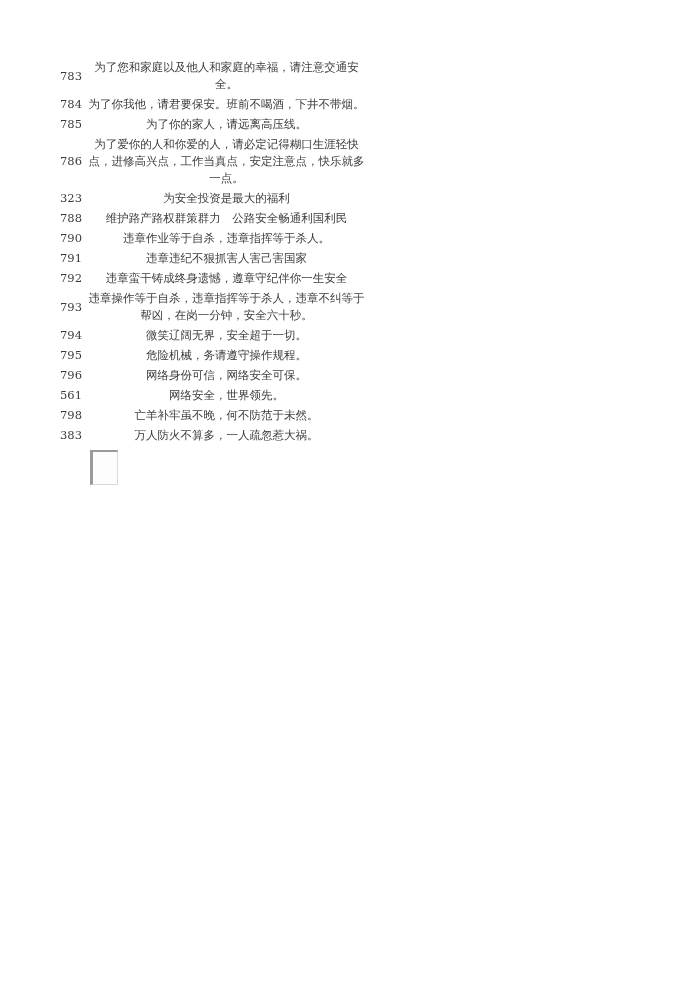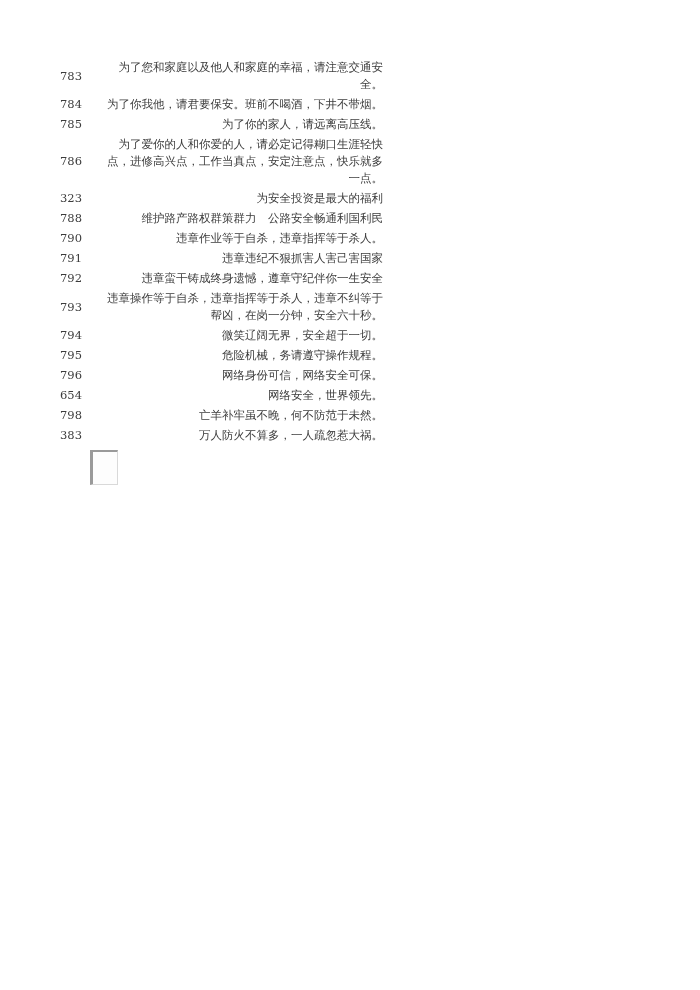--- a/index.html
+++ b/index.html
@@ -27,24 +27,24 @@
     font-size: 11.5px;
     line-height: 17px;
   }
   .num {
     flex: none;
     width: 22px;
     text-align: right;
     color: #3c3c3c;
   }
   .txt {
-    margin-left: 24px;
+    margin-left: 6px;
     width: 277px;
     word-break: break-all;
-    text-align: right;
+    text-align: center;
     font-family: Liberation Serif, serif;
   }
   .placeholder-box {
     margin-top: 6px;
     margin-left: 30px;
     width: 24px;
     height: 32px;
     background: #fdfdfd;
     border-top: 2px solid #9a9a9a;
     border-left: 3px solid #9a9a9a;
@@ -117,21 +117,21 @@
     <span class="num">795</span>
     <span class="txt">危险机械，务请遵守操作规程。</span>
   </div>
 
   <div class="row">
     <span class="num">796</span>
     <span class="txt">网络身份可信，网络安全可保。</span>
   </div>
 
   <div class="row">
-    <span class="num">654</span>
+    <span class="num">561</span>
     <span class="txt">网络安全，世界领先。</span>
   </div>
 
   <div class="row">
     <span class="num">798</span>
     <span class="txt">亡羊补牢虽不晚，何不防范于未然。</span>
   </div>
 
   <div class="row">
     <span class="num">383</span>

